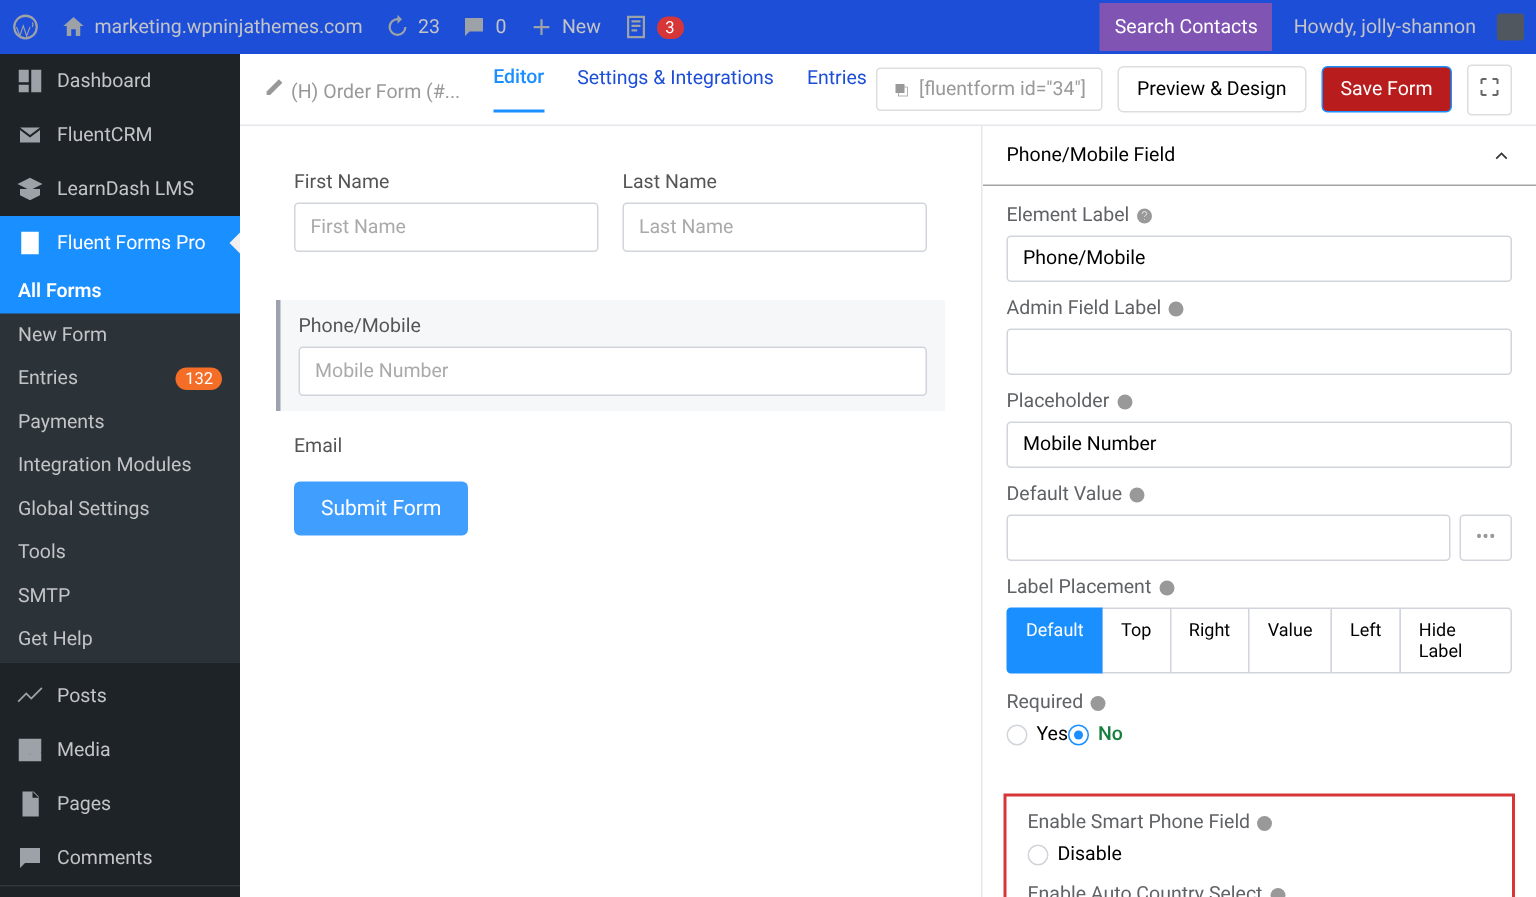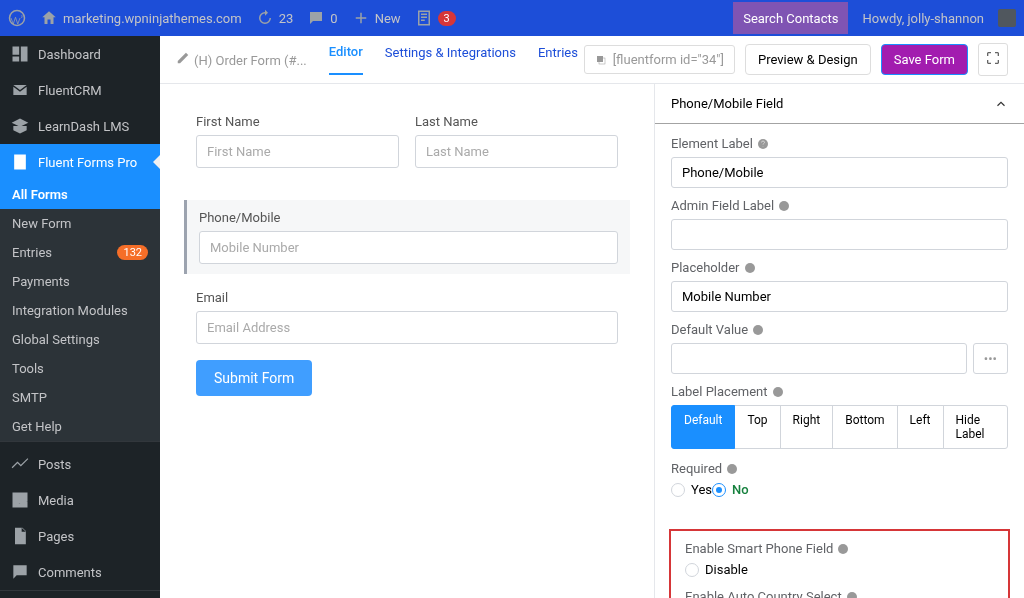--- a/index.html
+++ b/index.html
@@ -26,21 +26,21 @@
 .badge-orange{background:#f56e28;color:#fff;border-radius:9px;padding:1px 6px;font-size:11px}
 .main{flex:1;display:flex;flex-direction:column;background:#fff}
 .topbar{height:48px;border-bottom:1px solid #e5e7eb;display:flex;justify-content:space-between;padding:0 16px}
 .topbar-left{display:flex;align-items:center;gap:22px}
 .bc{color:#999;font-size:13px}
 .tab{color:#1d4ed8;padding-bottom:14px;cursor:pointer}
 .tab.active{color:#1a8fff;border-bottom:2px solid #1a8fff;font-weight:500}
 .topbar-right{display:flex;align-items:center;gap:10px}
 .shortcode{border:1px solid #ddd;padding:6px 10px;color:#999;font-size:12px;border-radius:3px;display:flex;align-items:center;gap:6px}
 .btn{padding:7px 12px;border-radius:4px;border:1px solid #ddd;background:#fff;cursor:pointer;font-size:13px}
-.btn-primary{background:#a21caf;color:#fff;border-color:#1a8fff}
+.btn-primary{background:#b91c1c;color:#fff;border-color:#1a8fff}
 .fs-icon{border:1px solid #ddd;padding:6px;border-radius:3px;cursor:pointer}
 .content{flex:1;display:flex;overflow:hidden}
 .editor{flex:1;padding:30px 36px;overflow-y:auto;background:#fff}
 .form-row{display:flex;gap:16px;margin-bottom:16px}
 .form-col{flex:1}
 .field-label{font-size:13px;color:#555;margin-bottom:6px;display:block}
 .field-input{width:100%;padding:8px 10px;border:1px solid #d1d5db;border-radius:3px;font-size:13px}
 .field-input::placeholder{color:#aaa}
 .field-block{margin-bottom:16px}
 .field-block.selected{background:#f6f7f8;border-left:3px solid #9ca3af;padding:10px 12px;margin-left:-12px;margin-right:-12px}
@@ -226,21 +226,20 @@
             <label class="field-label">Last Name</label>
             <input class="field-input" placeholder="Last Name" style="">
           </div>
         </div>
         <div class="field-block selected">
           <label class="field-label">Phone/Mobile</label>
           <input class="field-input" placeholder="Mobile Number" style="">
         </div>
         <div class="field-block">
           <label class="field-label">Email</label>
-          <input class="field-input" placeholder="Email Address" style="">
         </div>
         <button class="submit-btn">Submit Form</button>
       </div>
 
       <div class="sidebar">
         <div class="sb-header">
           <span>Phone/Mobile Field</span>
           <svg class="chev" viewBox="0 0 24 24" fill="none" stroke="#333" stroke-width="2">
               <path d="M6 15l6-6 6 6"></path>
             </svg>
@@ -281,21 +280,21 @@
           <div class="sb-label">
               <span>Label Placement</span>
               <svg class="help-icon" viewBox="0 0 24 24">
                 <circle cx="12" cy="12" r="10"></circle>
               </svg>
             </div>
           <div class="btn-group">
             <span class="bg-btn active">Default</span>
             <span class="bg-btn">Top</span>
             <span class="bg-btn">Right</span>
-            <span class="bg-btn">Bottom</span>
+            <span class="bg-btn">Value</span>
             <span class="bg-btn">Left</span>
             <span class="bg-btn">Hide Label</span>
           </div>
           <div class="sb-label">
               <span>Required</span>
               <svg class="help-icon" viewBox="0 0 24 24">
                 <circle cx="12" cy="12" r="10"></circle>
               </svg>
             </div>
           <div class="radio-row">

